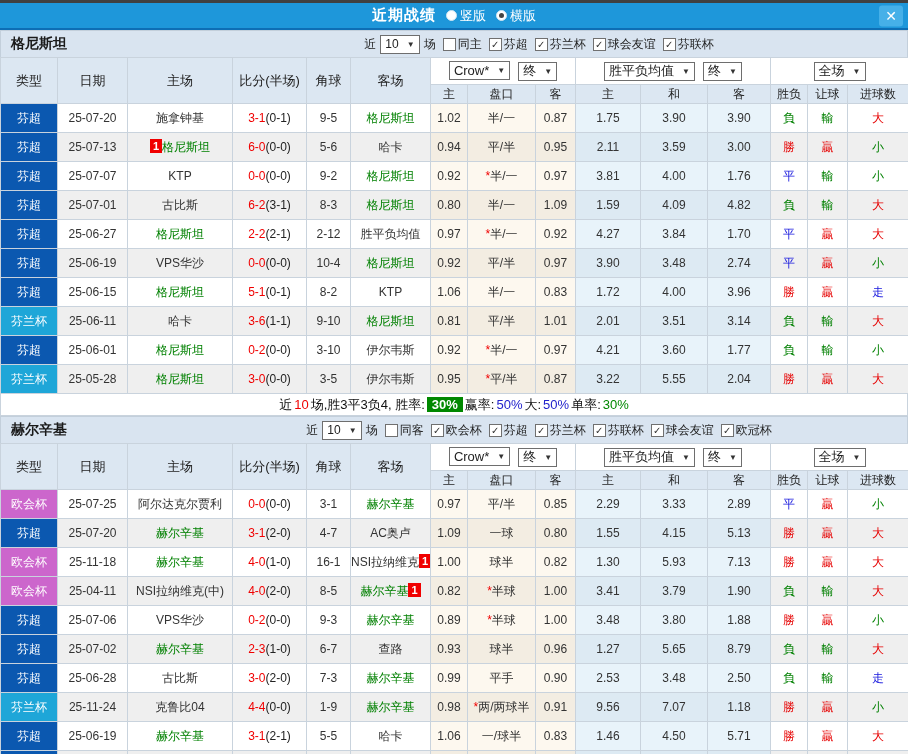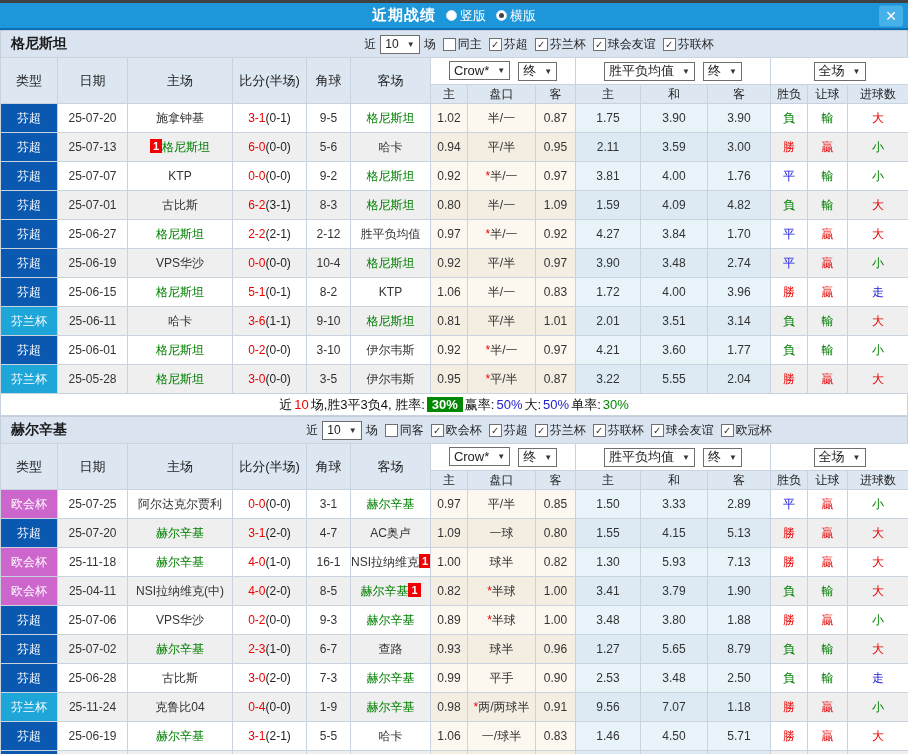--- a/index.html
+++ b/index.html
@@ -422,21 +422,21 @@
             <tr>
               <td class="c-type" style="background: rgb(204, 102, 204);">欧会杯</td>
               <td>25-07-25</td>
               <td><span>阿尔达克尔贾利</span></td>
               <td><span class="score-ft">0-0</span><span class="score-ht">(0-0)</span></td>
               <td class="c-corner">3-1</td>
               <td><span class="team-green">赫尔辛基</span></td>
               <td class="c-cream">0.97</td>
               <td class="c-cream">平/半</td>
               <td class="c-cream">0.85</td>
-              <td class="c-blue">1.50</td>
+              <td class="c-blue">2.29</td>
               <td class="c-blue">3.33</td>
               <td class="c-blue">2.89</td>
               <td style="color: rgb(21, 21, 221);">平</td>
               <td style="color: rgb(230, 0, 0);">贏</td>
               <td style="color: rgb(0, 128, 0);">小</td>
             </tr>
             <tr>
               <td class="c-type" style="background: rgb(11, 88, 176);">芬超</td>
               <td>25-07-20</td>
               <td><span class="team-green">赫尔辛基</span></td>
@@ -535,21 +535,21 @@
               <td class="c-blue">3.48</td>
               <td class="c-blue">2.50</td>
               <td style="color: rgb(0, 128, 0);">負</td>
               <td style="color: rgb(0, 128, 0);">輸</td>
               <td style="color: rgb(21, 21, 221);">走</td>
             </tr>
             <tr>
               <td class="c-type" style="background: rgb(30, 166, 216);">芬兰杯</td>
               <td>25-11-24</td>
               <td><span>克鲁比04</span></td>
-              <td><span class="score-ft">0-4</span><span class="score-ht">(0-0)</span></td>
+              <td><span class="score-ft">4-4</span><span class="score-ht">(0-0)</span></td>
               <td class="c-corner">1-9</td>
               <td><span class="team-green">赫尔辛基</span></td>
               <td class="c-cream">0.98</td>
               <td class="c-cream"><span class="star">*</span><span>两/两球半</span></td>
               <td class="c-cream">0.91</td>
               <td class="c-blue">9.56</td>
               <td class="c-blue">7.07</td>
               <td class="c-blue">1.18</td>
               <td style="color: rgb(230, 0, 0);">勝</td>
               <td style="color: rgb(230, 0, 0);">贏</td>

